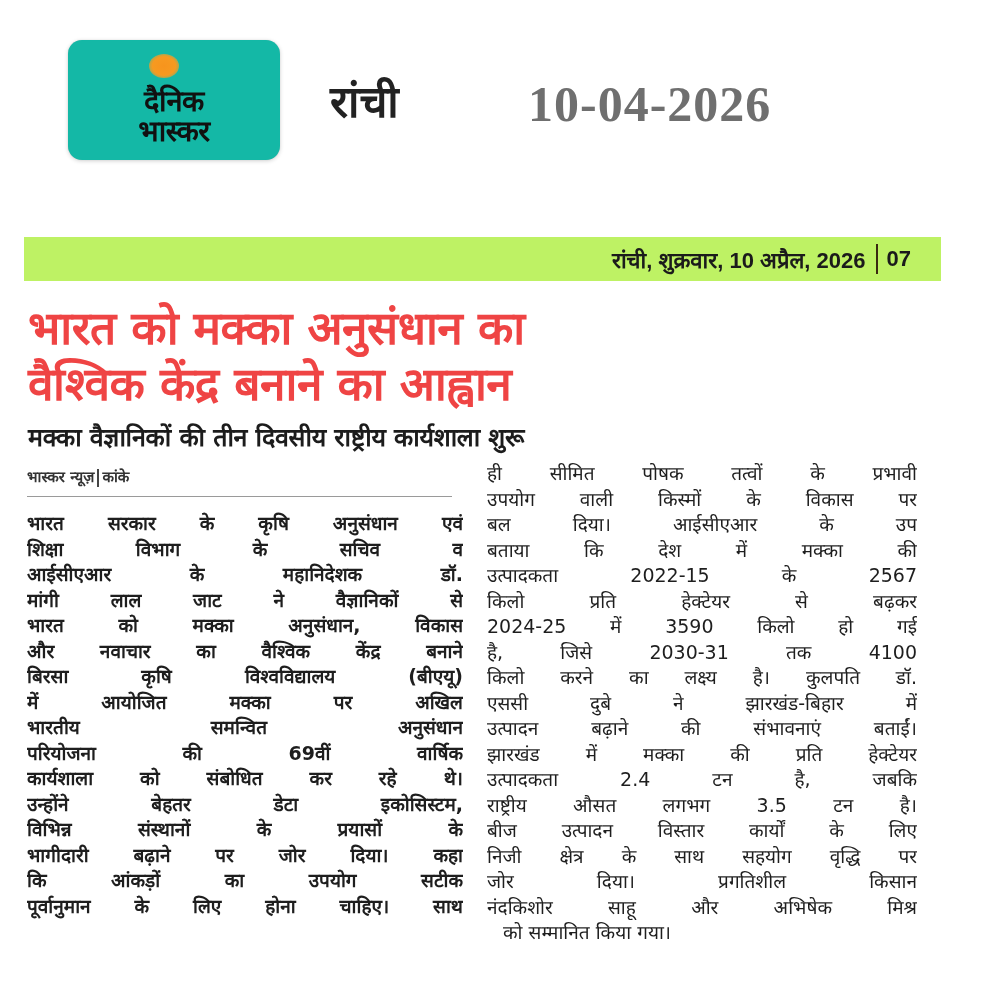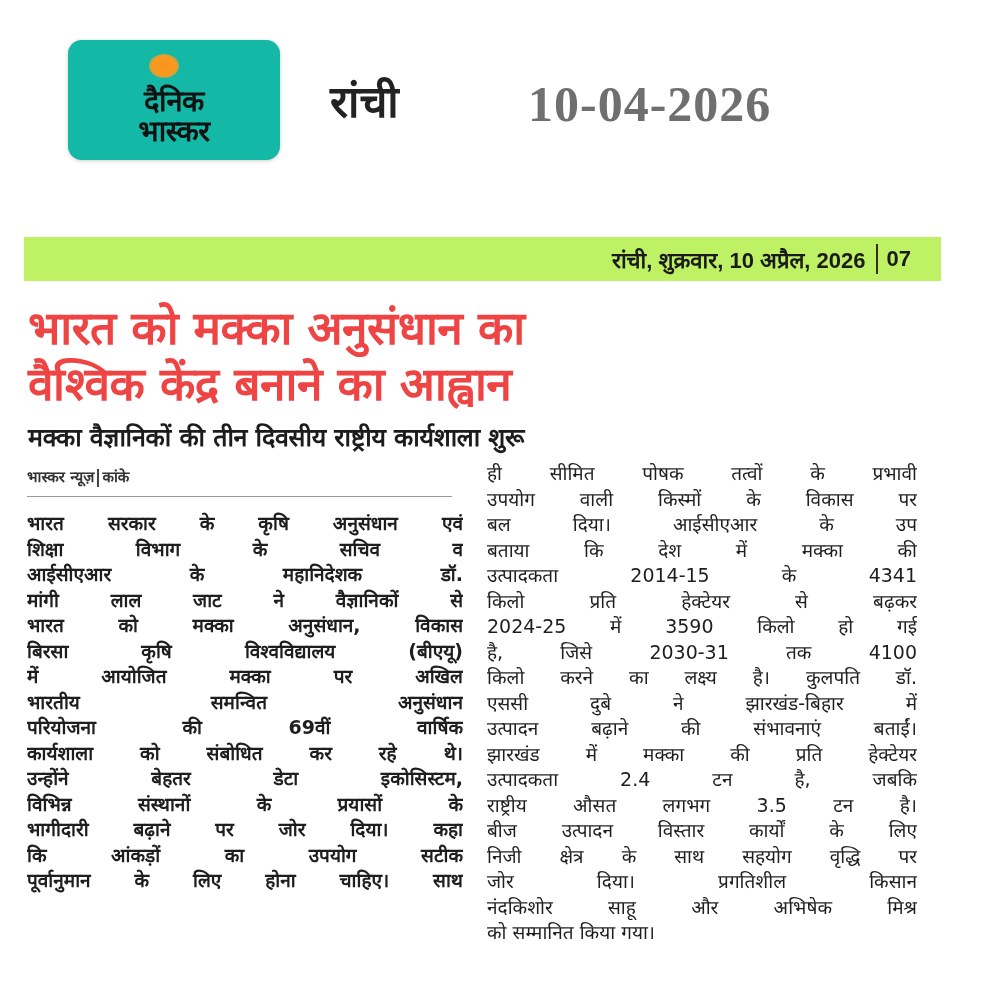--- a/index.html
+++ b/index.html
@@ -171,20 +171,21 @@
     .col-right { left: 487px; top: 461px; width: 430px; }
     .col .line {
       display: block;
       white-space: nowrap;
       text-align: justify;
       text-align-last: justify;
       overflow: hidden;
     }
     .col .line.last {
       text-align-last: left;
+      margin-left: 16px;
     }
   </style>
 </head>
 <body>
 
 <div class="logo-box">
   <div class="logo-sun"></div>
   <div class="logo-text logo-line1">दैनिक</div>
   <div class="logo-text logo-line2">भास्कर</div>
 </div>
@@ -209,38 +210,39 @@
   <span>भास्कर न्यूज़</span><span class="byline-sep"></span><span>कांके</span>
 </div>
 <div class="byline-rule"></div>
 
 <div class="col col-left">
   <span class="line">भारत सरकार के कृषि अनुसंधान एवं</span>
   <span class="line">शिक्षा विभाग के सचिव व</span>
   <span class="line">आईसीएआर के महानिदेशक डॉ.</span>
   <span class="line">मांगी लाल जाट ने वैज्ञानिकों से</span>
   <span class="line">भारत को मक्का अनुसंधान, विकास</span>
+  <span class="line">और नवाचार का वैश्विक केंद्र बनाने</span>
   <span class="line">बिरसा कृषि विश्वविद्यालय (बीएयू)</span>
   <span class="line">में आयोजित मक्का पर अखिल</span>
   <span class="line">भारतीय समन्वित अनुसंधान</span>
   <span class="line">परियोजना की 69वीं वार्षिक</span>
   <span class="line">कार्यशाला को संबोधित कर रहे थे।</span>
   <span class="line">उन्होंने बेहतर डेटा इकोसिस्टम,</span>
   <span class="line">विभिन्न संस्थानों के प्रयासों के</span>
   <span class="line">भागीदारी बढ़ाने पर जोर दिया। कहा</span>
   <span class="line">कि आंकड़ों का उपयोग सटीक</span>
   <span class="line">पूर्वानुमान के लिए होना चाहिए। साथ</span>
 </div>
 
 <div class="col col-right">
   <span class="line">ही सीमित पोषक तत्वों के प्रभावी</span>
   <span class="line">उपयोग वाली किस्मों के विकास पर</span>
   <span class="line">बल दिया। आईसीएआर के उप</span>
   <span class="line">बताया कि देश में मक्का की</span>
-  <span class="line">उत्पादकता 2014-15 के 4341</span>
+  <span class="line">उत्पादकता 2022-15 के 2567</span>
   <span class="line">किलो प्रति हेक्टेयर से बढ़कर</span>
   <span class="line">2024-25 में 3590 किलो हो गई</span>
   <span class="line">है, जिसे 2030-31 तक 4100</span>
   <span class="line">किलो करने का लक्ष्य है। कुलपति डॉ.</span>
   <span class="line">एससी दुबे ने झारखंड-बिहार में</span>
   <span class="line">उत्पादन बढ़ाने की संभावनाएं बताईं।</span>
   <span class="line">झारखंड में मक्का की प्रति हेक्टेयर</span>
   <span class="line">उत्पादकता 2.4 टन है, जबकि</span>
   <span class="line">राष्ट्रीय औसत लगभग 3.5 टन है।</span>
   <span class="line">बीज उत्पादन विस्तार कार्यों के लिए</span>

